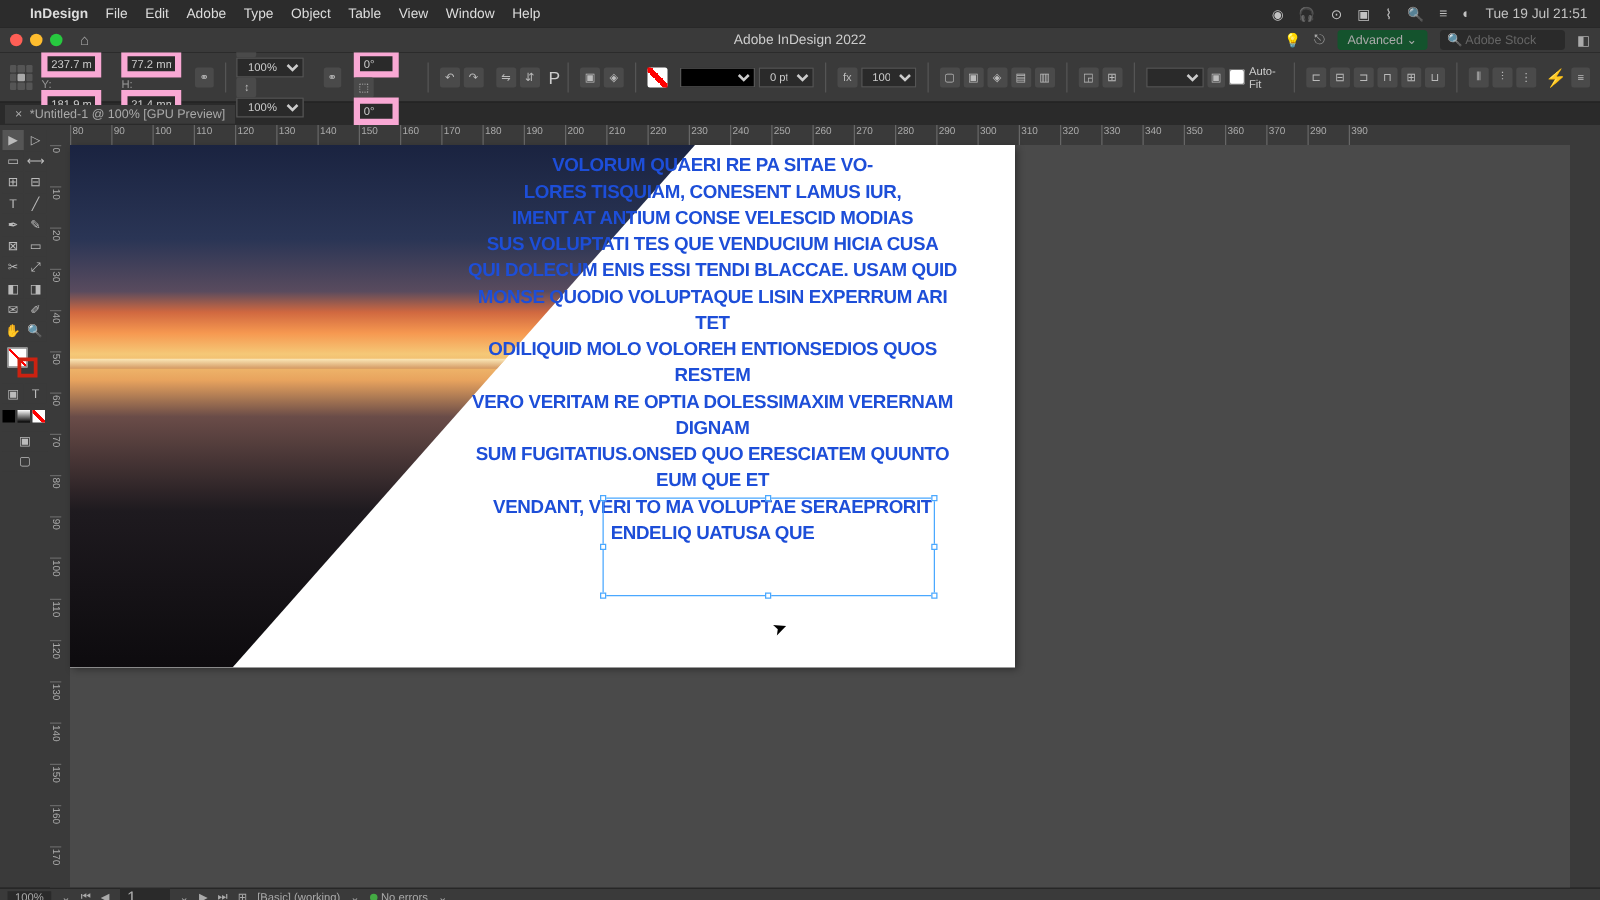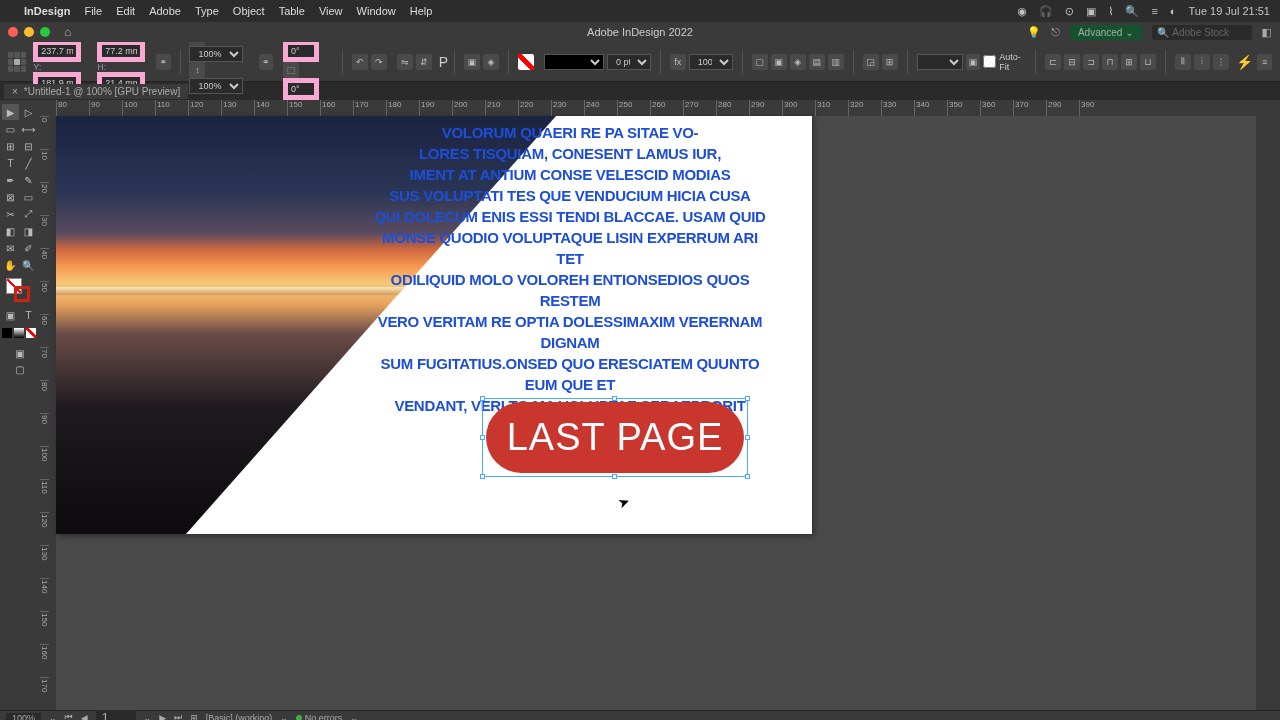--- a/index.html
+++ b/index.html
@@ -373,23 +373,20 @@
         <div class="page-text" style="white-space:pre-line">VOLORUM QUAERI RE PA SITAE VO-
 LORES TISQUIAM, CONESENT LAMUS IUR,
 IMENT AT ANTIUM CONSE VELESCID MODIAS
 SUS VOLUPTATI TES QUE VENDUCIUM HICIA CUSA
 QUI DOLECUM ENIS ESSI TENDI BLACCAE. USAM QUID
 MONSE QUODIO VOLUPTAQUE LISIN EXPERRUM ARI TET
 ODILIQUID MOLO VOLOREH ENTIONSEDIOS QUOS RESTEM
 VERO VERITAM RE OPTIA DOLESSIMAXIM VERERNAM DIGNAM
 SUM FUGITATIUS.ONSED QUO ERESCIATEM QUUNTO EUM QUE ET
 VENDANT, VERI TO MA VOLUPTAE SERAEPRORIT ENDELIQ UATUSA QUE</div>
-        <div class="page-button">
-          <span class="page-button-text">LAST PAGE</span>
-        </div>
         <div class="page-button-sel">
           <div class="sel-handle" style="top:-3px;left:-3px"></div>
             <div class="sel-handle" style="top:-3px;left:50%;margin-left:-3px"></div>
             <div class="sel-handle" style="top:-3px;right:-3px"></div>
           <div class="sel-handle" style="top:50%;left:-3px;margin-top:-3px"></div>
             <div class="sel-handle" style="top:50%;right:-3px;margin-top:-3px"></div>
           <div class="sel-handle" style="bottom:-3px;left:-3px"></div>
             <div class="sel-handle" style="bottom:-3px;left:50%;margin-left:-3px"></div>
             <div class="sel-handle" style="bottom:-3px;right:-3px"></div>
         </div>

